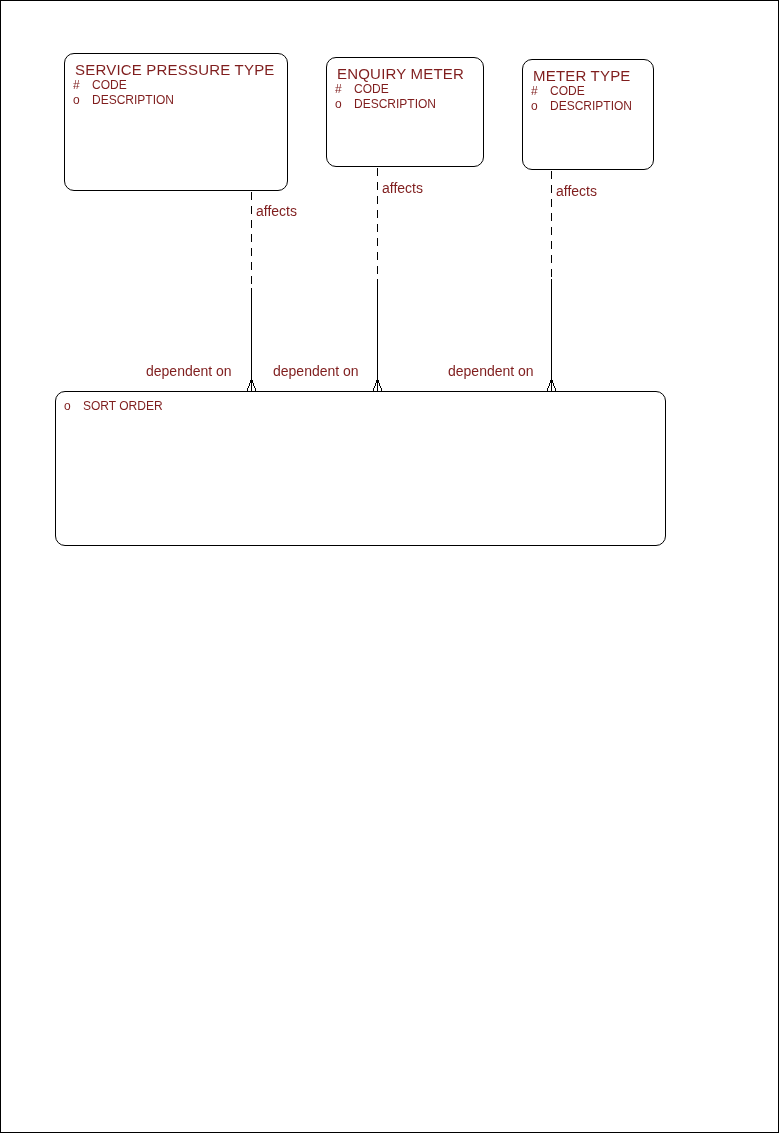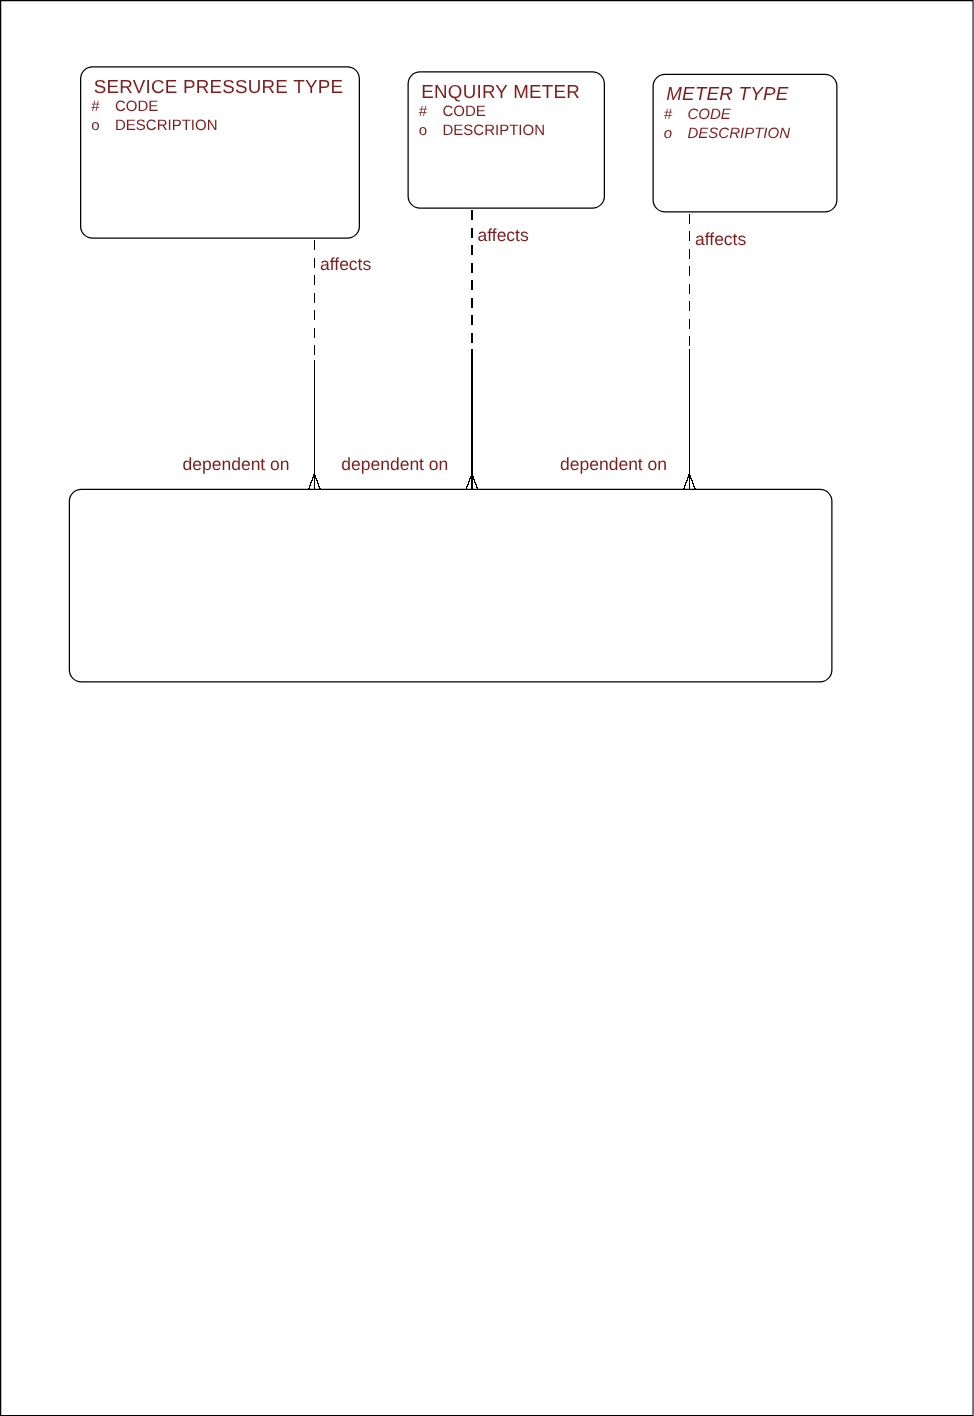--- a/index.html
+++ b/index.html
@@ -96,31 +96,34 @@
   <div class="entity" style="left:325px; top:56px; width:158px; height:110px;">
     <div class="title">ENQUIRY METER</div>
     <div class="attr">
       <span class="prefix">#</span><span>CODE</span>
     </div>
     <div class="attr">
       <span class="prefix">o</span><span>DESCRIPTION</span>
     </div>
   </div>
 
-  <div class="entity" style="left:521px; top:58px; width:148px; height:111px;font-style:italic;">
+  <div class="entity" style="left:521px; top:58px; width:132px; height:111px;">
     <div class="title">METER TYPE</div>
     <div class="attr">
       <span class="prefix">#</span><span>CODE</span>
     </div>
     <div class="attr">
       <span class="prefix">o</span><span>DESCRIPTION</span>
     </div>
   </div>
 
   <div class="entity" style="left:54px; top:390px; width:611px; height:155px;">
+    <div class="attr">
+      <span class="prefix">o</span><span>SORT ORDER</span>
+    </div>
   </div>
 
   <span class="rel-label" style="left:255px; top:203px;">affects</span>
   <span class="rel-label" style="left:381px; top:180px;">affects</span>
   <span class="rel-label" style="left:555px; top:183px;">affects</span>
 
   <span class="rel-label" style="left:145px; top:363px;">dependent on</span>
   <span class="rel-label" style="left:272px; top:363px;">dependent on</span>
   <span class="rel-label" style="left:447px; top:363px;">dependent on</span>
 

